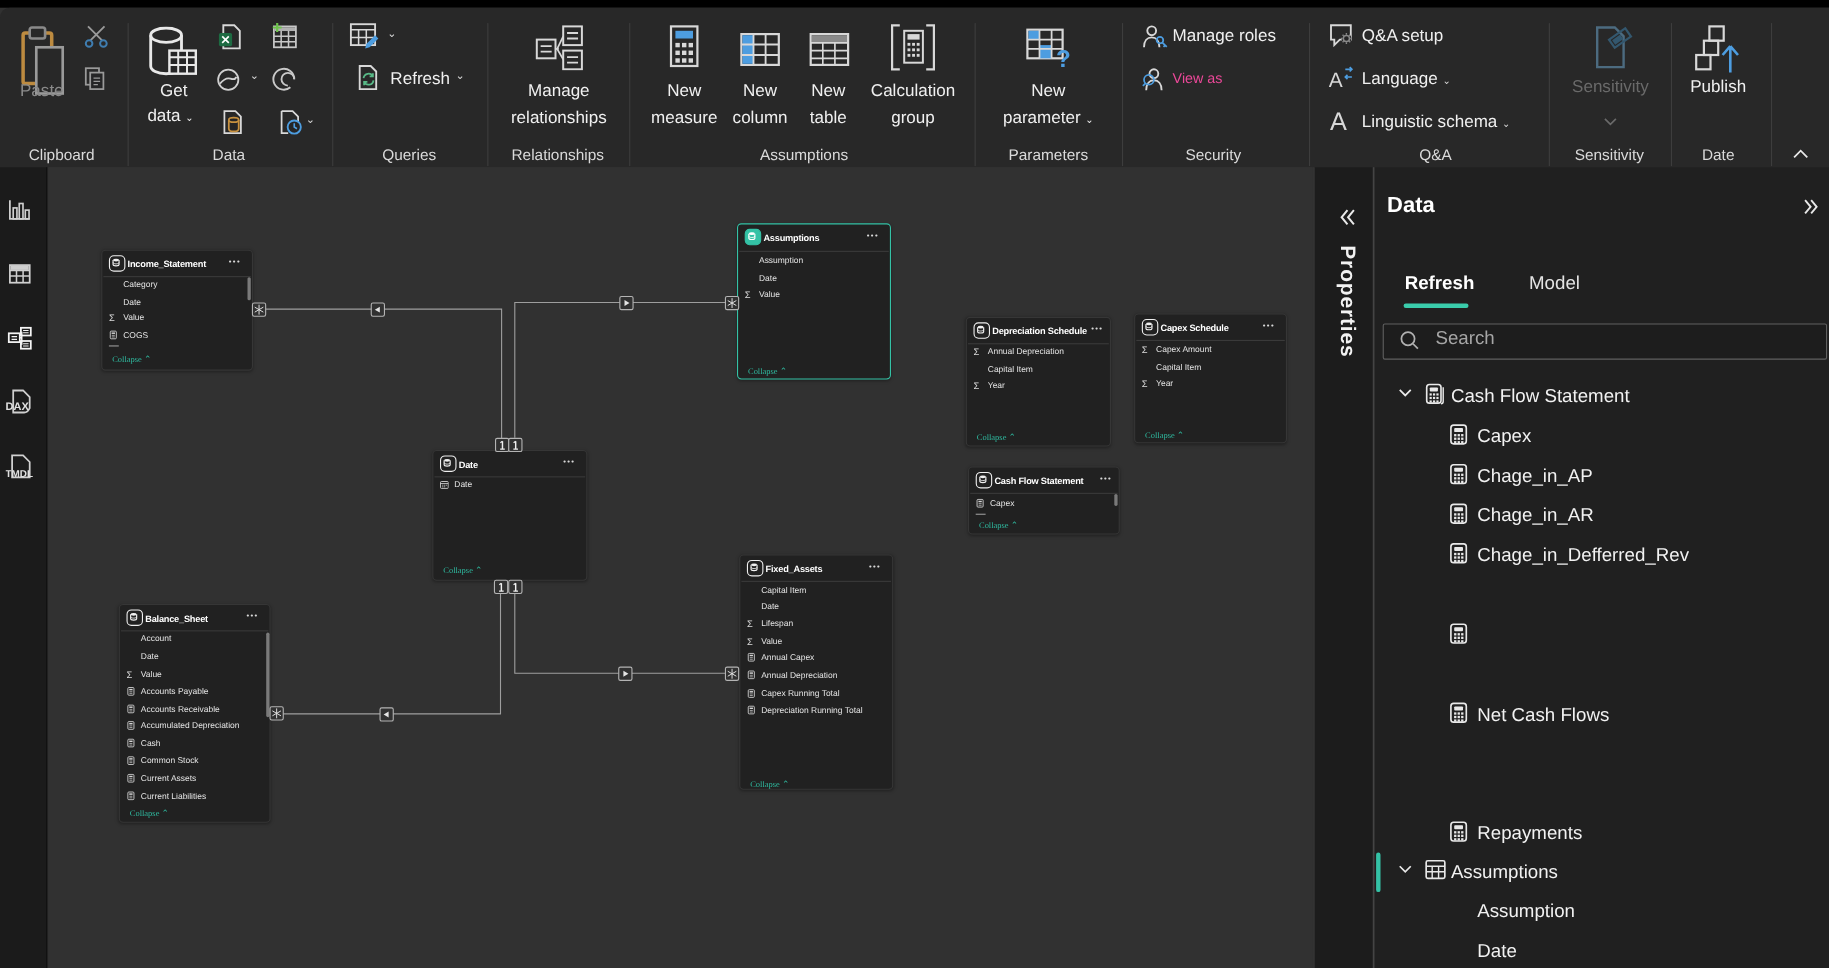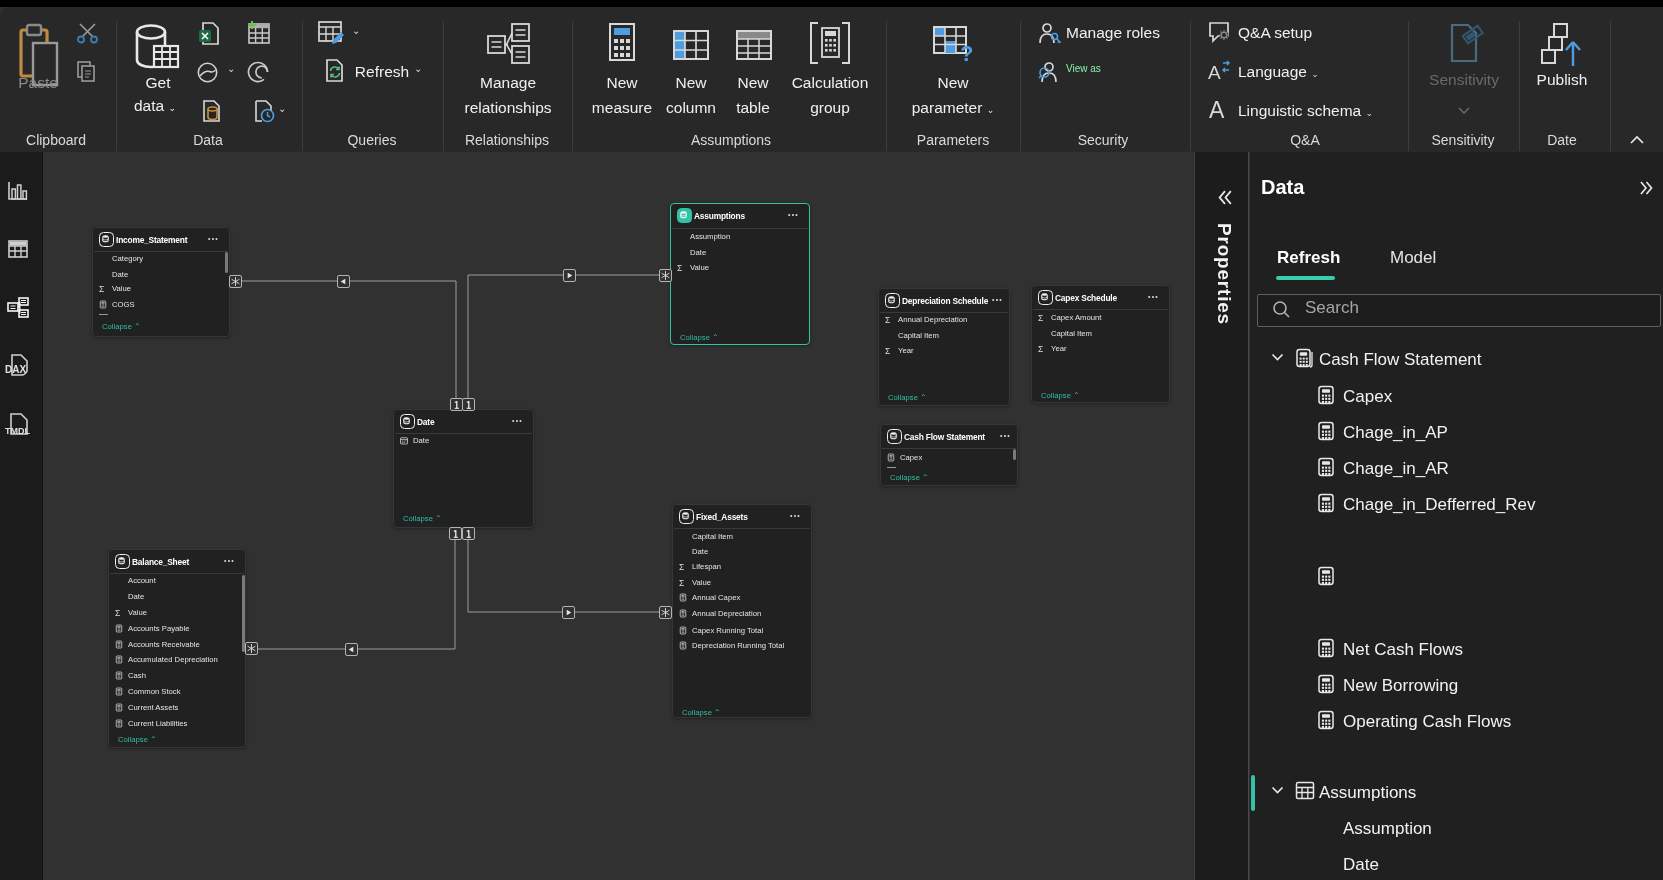--- a/index.html
+++ b/index.html
@@ -22,21 +22,21 @@
   .card.sel { border:1.4px solid #34c2a6; }
   .cicon { position:absolute; left:6px; top:4px; width:14.5px; height:14.5px; border:1.4px solid #f0f0f0; border-radius:4.5px; }
   .cicon svg { position:absolute; left:1.5px; top:1.5px; }
   .cicon.teal { background:#34c2a6; border-color:#34c2a6; }
   .ctitle { position:absolute; left:23px; top:0; height:23px; line-height:24px; color:#fff; font-size:8.4px; font-weight:bold; letter-spacing:-0.2px; white-space:nowrap; }
   .cdots { position:absolute; top:0; height:23px; line-height:21px; color:#d8d8d8; font-size:7px; letter-spacing:1.2px; }
   .chline { position:absolute; left:1px; right:1px; top:23px; border-top:1px solid #3a3a3a; }
   .crow { position:absolute; left:0; right:0; height:15px; color:#e4e4e4; font-size:7.7px; line-height:15px; white-space:nowrap; }
   .crow .ri { position:absolute; left:6px; top:3px; width:8px; height:9px; }
   .crow .rt { position:absolute; left:19px; top:0; }
-  .collapse { position:absolute; left:9px; height:14px; color:#2fbda2; font-size:7.7px; line-height:14px; white-space:nowrap; }
+  .collapse { position:absolute; left:9px; height:14px; color:#2fbda2; font-size:7.7px; line-height:14px; white-space:nowrap;font-family:Liberation Serif, serif; }
   .cscroll { position:absolute; width:3px; background:#7a7a7a; border-radius:2px; }
   
   .mk { position:absolute; width:13px; height:13px; background:#313131; border:1px solid #b4b4b4; border-radius:2px; color:#e8e8e8; font-size:9px; line-height:11px; text-align:center; }
   
   #propstrip { position:absolute; left:1194px; top:152px; width:55px; height:728px; background:#1c1c1c; border-left:1px solid #3e3e3e; border-right:1px solid #4a4a4a; }
   #datapane { position:absolute; left:1250px; top:152px; width:413px; height:728px; background:#202020; }
   .treerow { position:absolute; left:0; width:413px; height:36px; color:#f2f2f2; font-size:17px; line-height:36px; white-space:nowrap; }
 </style>
 </head>
 <body>
@@ -215,21 +215,21 @@
     <circle cx="16.5" cy="14.5" r="3" fill="none" stroke="#4d9de0" stroke-width="1.6"></circle>
     <path d="M18.7 16.7 l4 4 m-1.5 -1.5 l-1.5 1.5" stroke="#4d9de0" stroke-width="1.6" fill="none"></path>
   </svg>
   <div class="abs" style="left:1066px;top:17px;color:#f0f0f0;font-size:15.5px">Manage roles</div>
   <svg class="abs" style="left:1038px;top:53px" width="24" height="23" viewBox="0 0 24 23">
     <circle cx="11" cy="7" r="4" fill="none" stroke="#d8d8d8" stroke-width="1.7"></circle>
     <path d="M4 22 c0 -6 3 -9 7 -9 s7 3 7 9" fill="none" stroke="#d8d8d8" stroke-width="1.7"></path>
     <circle cx="6.5" cy="12.5" r="4.5" fill="none" stroke="#4d9de0" stroke-width="1.6"></circle>
     <path d="M3.3 15.7 l-2.3 2.3" stroke="#4d9de0" stroke-width="1.6"></path>
   </svg>
-  <div class="abs" style="left:1066px;top:56px;color:#86efac;font-size:10px">View as</div>
+  <div class="abs" style="left:1066px;top:56px;color:#ec4899;font-size:13px">View as</div>
 
   <svg class="abs" style="left:1208px;top:14px" width="25" height="23" viewBox="0 0 25 23">
     <path d="M2 2 h18 v13 h-10 l-5 5 v-5 h-3 z" fill="none" stroke="#d8d8d8" stroke-width="1.7"></path>
     <circle cx="16" cy="14" r="4.5" fill="#252526"></circle>
     <circle cx="16" cy="14" r="2.8" fill="none" stroke="#8a8a8a" stroke-width="1.4"></circle>
     <path d="M16 10.5 v-1.5 M16 17.5 v1.5 M12.5 14 h-1.5 M19.5 14 h1.5 M13.5 11.5 l-1 -1 M18.5 16.5 l1 1 M13.5 16.5 l-1 1 M18.5 11.5 l1 -1" stroke="#8a8a8a" stroke-width="1.3"></path>
   </svg>
   <div class="abs" style="left:1238px;top:17px;color:#f0f0f0;font-size:15.5px">Q&amp;A setup</div>
   <svg class="abs" style="left:1208px;top:52px" width="26" height="24" viewBox="0 0 26 24">
     <text x="0" y="20" font-size="19" fill="#d8d8d8" font-family="Liberation Sans">A</text>
@@ -790,55 +790,37 @@
           <rect x="4.9" y="12.8" width="2.1" height="2.1"></rect>
           <rect x="8.1" y="12.8" width="2.1" height="2.1"></rect>
           <rect x="11.3" y="12.8" width="2.1" height="2.1"></rect>
           <rect x="4.9" y="16" width="2.1" height="2.1"></rect>
           <rect x="8.1" y="16" width="2.1" height="2.1"></rect>
           <rect x="11.3" y="16" width="2.1" height="2.1"></rect>
         </g>
       </svg>
       <span class="abs" style="left:93px">Net Cash Flows</span>
     </div>
-  <div class="treerow" style="top:516px">
+  <div class="treerow" style="top:588px">
       <svg class="abs" style="left:67px;top:6px" width="19" height="20" viewBox="0 0 19 20">
         <rect x="2" y="1.5" width="14" height="17" rx="2.5" stroke="#e8e8e8" stroke-width="1.5" fill="none"></rect>
         <rect x="5" y="4.2" width="8" height="3.6" rx="0.8" fill="#e8e8e8"></rect>
         <g fill="#e8e8e8">
           <rect x="4.9" y="9.6" width="2.1" height="2.1"></rect>
           <rect x="8.1" y="9.6" width="2.1" height="2.1"></rect>
           <rect x="11.3" y="9.6" width="2.1" height="2.1"></rect>
           <rect x="4.9" y="12.8" width="2.1" height="2.1"></rect>
           <rect x="8.1" y="12.8" width="2.1" height="2.1"></rect>
           <rect x="11.3" y="12.8" width="2.1" height="2.1"></rect>
           <rect x="4.9" y="16" width="2.1" height="2.1"></rect>
           <rect x="8.1" y="16" width="2.1" height="2.1"></rect>
           <rect x="11.3" y="16" width="2.1" height="2.1"></rect>
         </g>
       </svg>
-      <span class="abs" style="left:93px">New Borrowing</span>
-    </div>
-  <div class="treerow" style="top:552px">
-      <svg class="abs" style="left:67px;top:6px" width="19" height="20" viewBox="0 0 19 20">
-        <rect x="2" y="1.5" width="14" height="17" rx="2.5" stroke="#e8e8e8" stroke-width="1.5" fill="none"></rect>
-        <rect x="5" y="4.2" width="8" height="3.6" rx="0.8" fill="#e8e8e8"></rect>
-        <g fill="#e8e8e8">
-          <rect x="4.9" y="9.6" width="2.1" height="2.1"></rect>
-          <rect x="8.1" y="9.6" width="2.1" height="2.1"></rect>
-          <rect x="11.3" y="9.6" width="2.1" height="2.1"></rect>
-          <rect x="4.9" y="12.8" width="2.1" height="2.1"></rect>
-          <rect x="8.1" y="12.8" width="2.1" height="2.1"></rect>
-          <rect x="11.3" y="12.8" width="2.1" height="2.1"></rect>
-          <rect x="4.9" y="16" width="2.1" height="2.1"></rect>
-          <rect x="8.1" y="16" width="2.1" height="2.1"></rect>
-          <rect x="11.3" y="16" width="2.1" height="2.1"></rect>
-        </g>
-      </svg>
-      <span class="abs" style="left:93px">Operating Cash Flows</span>
+      <span class="abs" style="left:93px">Repayments</span>
     </div>
   <div class="treerow" style="top:623px">
     <div class="abs" style="left:1px;top:0;width:4px;height:36px;background:#34c2a6;border-radius:2px"></div>
     <svg class="abs" style="left:21px;top:11px" width="13" height="9" viewBox="0 0 13 9">
         <path d="M1.5 1.5 L6.5 6.5 L11.5 1.5" stroke="#e8e8e8" stroke-width="1.6" fill="none"></path>
       </svg>
     <svg class="abs" style="left:45px;top:6px" width="21" height="20" viewBox="0 0 21 20">
         <rect x="1.5" y="1.5" width="17" height="16" rx="1.5" stroke="#e8e8e8" stroke-width="1.5" fill="none"></rect>
         <path d="M1.5 6.5 h17 M1.5 11.5 h17 M7 6.5 v11 M12.8 6.5 v11" stroke="#e8e8e8" stroke-width="1.3"></path>
       </svg>

